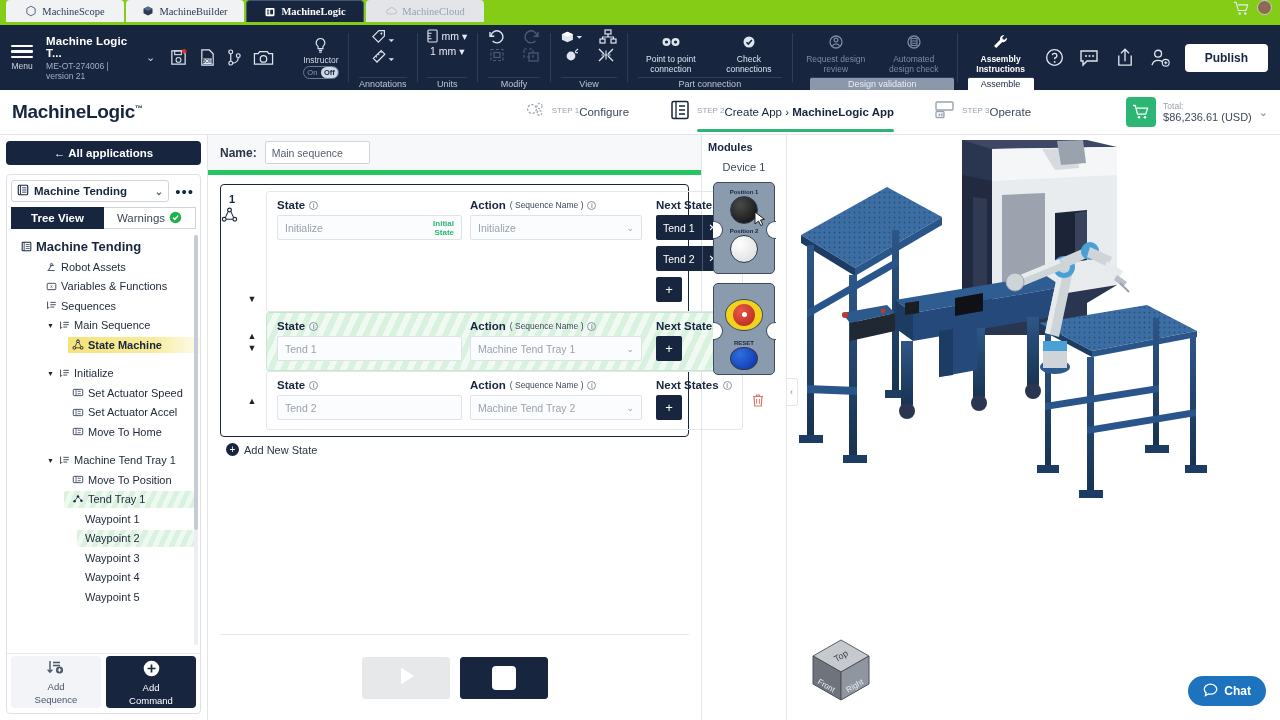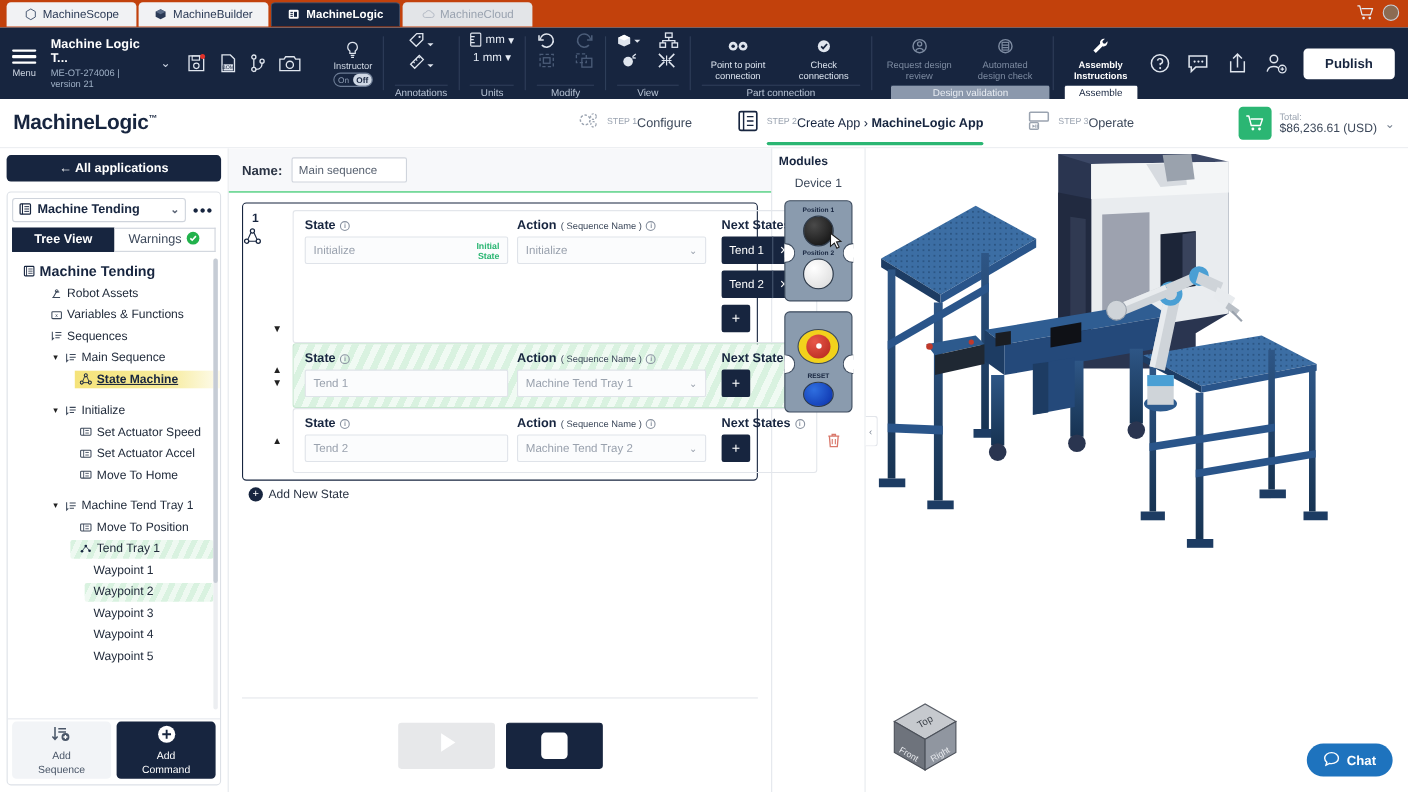--- a/index.html
+++ b/index.html
@@ -2,21 +2,21 @@
 <html><head>
 <meta charset="utf-8">
 <style>
   * { box-sizing: border-box; margin:0; padding:0; }
   body {
     width:1280px; height:720px; overflow:hidden;
     font-family:"Liberation Sans", sans-serif;
     background:#fff; position:relative;
   }
   
-  .tabbar{height:25px;background:#c2410c;display:flex;align-items:center;position:relative;}
+  .tabbar{height:25px;background:#84cc16;display:flex;align-items:flex-start;position:relative;font-family:Liberation Serif, serif;}
   .tab{height:22px;min-width:118px;display:flex;align-items:center;justify-content:center;gap:5px;
        font-size:10.5px;border-radius:4px 4px 0 0;margin-right:2px;padding:0 10px;}
   .tab.inactive{background:#f1f2f4;color:#2b3a55;}
   .tab.active{background:#17253f;color:#fff;font-weight:bold;border:1px solid #46566f;border-bottom:none;}
   .tab.ghost{background:#e3e5e8;color:#9aa3b0;}
   .tab .ti{display:inline-block;width:12px;height:12px;}
   .tabbar-right{margin-left:auto;display:flex;align-items:center;gap:8px;padding:0 8px 3px 0;}
   .cart-ico{width:16px;height:14px;}
   .avatar{width:15px;height:15px;border-radius:50%;background:#8c6b52;border:1px solid #c9cfd8;}
   
@@ -89,21 +89,21 @@
   .hl-yellow{background:linear-gradient(90deg,#f5e37a,#f7ec9e 60%,rgba(247,236,158,0));}
   .hl-green{background:repeating-linear-gradient(115deg,#d9f2e0,#d9f2e0 5px,#eef9f1 5px,#eef9f1 10px);border-radius:2px;}
   .scrollbar{position:absolute;right:2px;top:6px;bottom:8px;width:4px;background:#eceef1;border-radius:2px;}
   .scrollbar i{position:absolute;top:0;left:0;width:4px;height:72%;background:#c6ccd5;border-radius:2px;display:block;}
   .addbtns{display:flex;gap:5px;padding:2px 4px 5px;border-top:1px solid #e6e9ee;}
   .addbtn{flex:1;height:52px;border-radius:4px;display:flex;flex-direction:column;align-items:center;justify-content:center;gap:2px;font-size:9.5px;line-height:11px;text-align:center;}
   .addbtn.light{background:#f2f4f7;color:#4a5668;}
   .addbtn.dark{background:#17253f;color:#fff;}
   
   .center{flex:1;min-width:0;display:flex;flex-direction:column;background:#fff;position:relative;}
-  .namerow{height:40px;background:#f7f8fa;border-bottom:1px solid #22c55e;display:flex;align-items:center;gap:8px;padding-left:12px;}
+  .namerow{height:40px;background:#f7f8fa;border-bottom:5px solid #22c55e;display:flex;align-items:center;gap:8px;padding-left:12px;}
   .namerow label{font-size:12px;font-weight:bold;color:#2b3444;}
   .nameinput{width:105px;height:23px;border:1px solid #cfd4dc;border-radius:2px;background:#fff;font-size:10.5px;color:#555f6e;padding:0 6px;display:flex;align-items:center;}
   .smwrap{padding:9px 12px 0;}
   .smbox{border:1.5px solid #17253f;border-radius:4px;padding:6px 6px 6px 0;display:flex;}
   .smleft{width:34px;display:flex;flex-direction:column;align-items:center;padding-top:2px;}
   .smnum{font-size:11px;font-weight:bold;color:#17253f;align-self:flex-start;padding-left:8px;}
   .smrows{flex:1;display:flex;flex-direction:column;}
   .srow{display:flex;align-items:stretch;}
   .arrows{width:28px;display:flex;flex-direction:column;align-items:center;justify-content:center;font-size:9px;color:#222;gap:2px;}
   .card{flex:1;border:1px solid #e3e6eb;border-radius:3px;padding:7px 10px 9px;display:flex;gap:0;min-height:56px;}
@@ -634,21 +634,21 @@
             <span style="display:inline-block;width:30px"></span>
             <span class="carat">▼</span>
             <span style="display:flex">
               <svg width="11" height="11" viewBox="0 0 14 14">
                 <path d="M2 2v9l2-2" stroke="#3c485a" stroke-width="1.2" fill="none"></path>
                 <path d="M5.5 3h7M5.5 6h7M5.5 9h5" stroke="#3c485a" stroke-width="1.2"></path>
               </svg>
             </span>
             <span style="">Main Sequence</span>
           </div>
-          <div class="tnode" style="position: relative; z-index: 0; text-decoration: underline;">
+          <div class="tnode" style="position: relative; z-index: 0;">
             <span style="display:inline-block;width:43px"></span>
             <span class="carat"></span>
             <span style="display:flex">
               <svg width="12" height="12" viewBox="0 0 14 14">
                 <circle cx="7" cy="2.6" r="1.6" fill="none" stroke="#17253f" stroke-width="1.1"></circle>
                 <circle cx="2.7" cy="10.3" r="1.6" fill="none" stroke="#17253f" stroke-width="1.1"></circle>
                 <circle cx="11.3" cy="10.3" r="1.6" fill="none" stroke="#17253f" stroke-width="1.1"></circle>
                 <path d="M5.8 3.9 3.8 8.7M8.2 3.9l2 4.8M4.3 10.3h5.4" stroke="#17253f" stroke-width=".9" fill="none"></path>
               </svg>
             </span>

